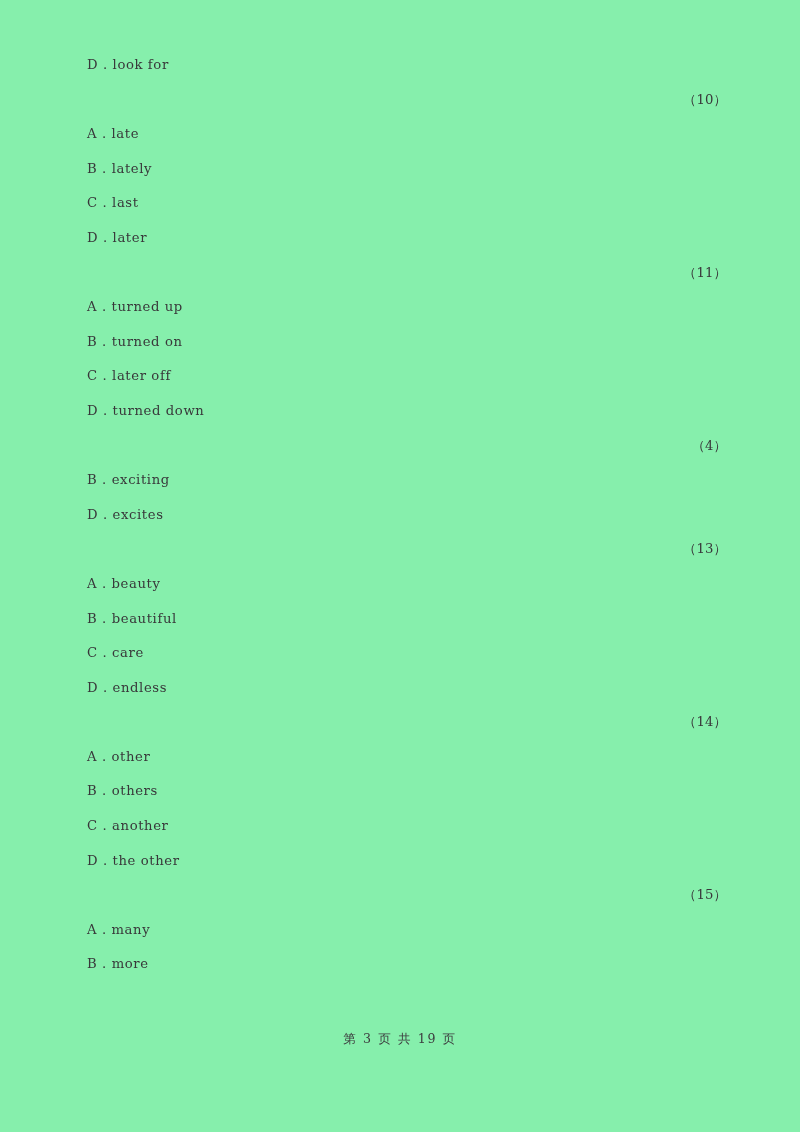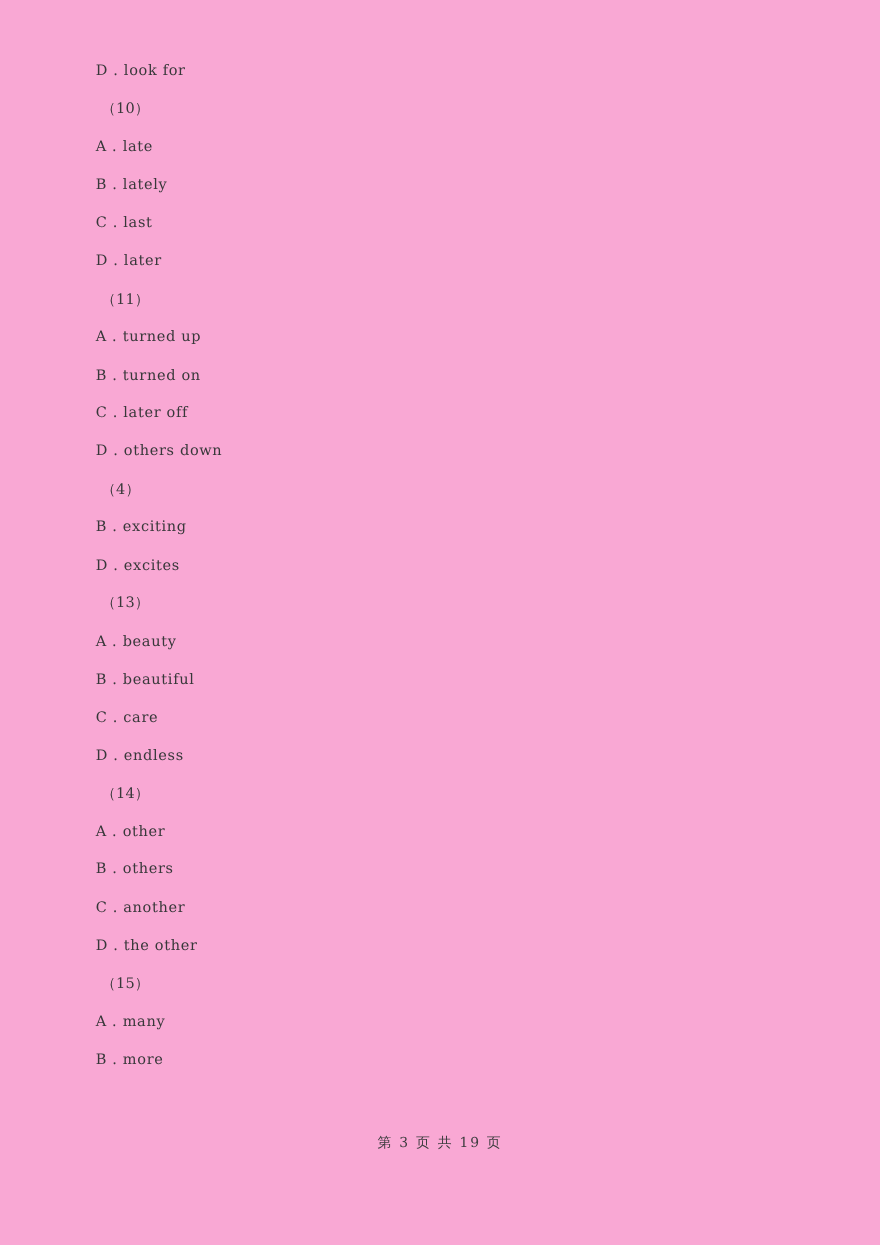--- a/index.html
+++ b/index.html
@@ -7,21 +7,21 @@
     margin: 0;
     padding: 0;
     background: #ffffff;
   }
 
   .page {
     position: relative;
     width: 800px;
     height: 1132px;
     margin: 0 auto;
-    background: #f9a8d4;
+    background: #86efac;
     overflow: hidden;
     font-family: "DejaVu Serif", "Liberation Serif", serif;
     -webkit-font-smoothing: antialiased;
   }
 
   
   .content {
     position: absolute;
     left: 87px;
     top: 48px;
@@ -43,20 +43,21 @@
     display: inline-block;
   }
   .line.option .opt-text {
     display: inline-block;
   }
 
   
   .line.qnum {
     padding-left: 5px;
     letter-spacing: 0.2px;
+    text-align: right;
   }
 
   
   .footer {
     position: absolute;
     left: 0;
     right: 0;
     top: 1031px;
     text-align: center;
     color: #3d3d3f;
@@ -75,21 +76,21 @@
       <div class="line option"><span class="opt-letter">D</span><span class="opt-sep"> . </span><span class="opt-text">look for</span></div>
       <div class="line qnum"><span>（10）</span></div>
       <div class="line option"><span class="opt-letter">A</span><span class="opt-sep"> . </span><span class="opt-text">late</span></div>
       <div class="line option"><span class="opt-letter">B</span><span class="opt-sep"> . </span><span class="opt-text">lately</span></div>
       <div class="line option"><span class="opt-letter">C</span><span class="opt-sep"> . </span><span class="opt-text">last</span></div>
       <div class="line option"><span class="opt-letter">D</span><span class="opt-sep"> . </span><span class="opt-text">later</span></div>
       <div class="line qnum"><span>（11）</span></div>
       <div class="line option"><span class="opt-letter">A</span><span class="opt-sep"> . </span><span class="opt-text">turned up</span></div>
       <div class="line option"><span class="opt-letter">B</span><span class="opt-sep"> . </span><span class="opt-text">turned on</span></div>
       <div class="line option"><span class="opt-letter">C</span><span class="opt-sep"> . </span><span class="opt-text">later off</span></div>
-      <div class="line option"><span class="opt-letter">D</span><span class="opt-sep"> . </span><span class="opt-text">others down</span></div>
+      <div class="line option"><span class="opt-letter">D</span><span class="opt-sep"> . </span><span class="opt-text">turned down</span></div>
       <div class="line qnum"><span>（4）</span></div>
       <div class="line option"><span class="opt-letter">B</span><span class="opt-sep"> . </span><span class="opt-text">exciting</span></div>
       <div class="line option"><span class="opt-letter">D</span><span class="opt-sep"> . </span><span class="opt-text">excites</span></div>
       <div class="line qnum"><span>（13）</span></div>
       <div class="line option"><span class="opt-letter">A</span><span class="opt-sep"> . </span><span class="opt-text">beauty</span></div>
       <div class="line option"><span class="opt-letter">B</span><span class="opt-sep"> . </span><span class="opt-text">beautiful</span></div>
       <div class="line option"><span class="opt-letter">C</span><span class="opt-sep"> . </span><span class="opt-text">care</span></div>
       <div class="line option"><span class="opt-letter">D</span><span class="opt-sep"> . </span><span class="opt-text">endless</span></div>
       <div class="line qnum"><span>（14）</span></div>
       <div class="line option"><span class="opt-letter">A</span><span class="opt-sep"> . </span><span class="opt-text">other</span></div>

